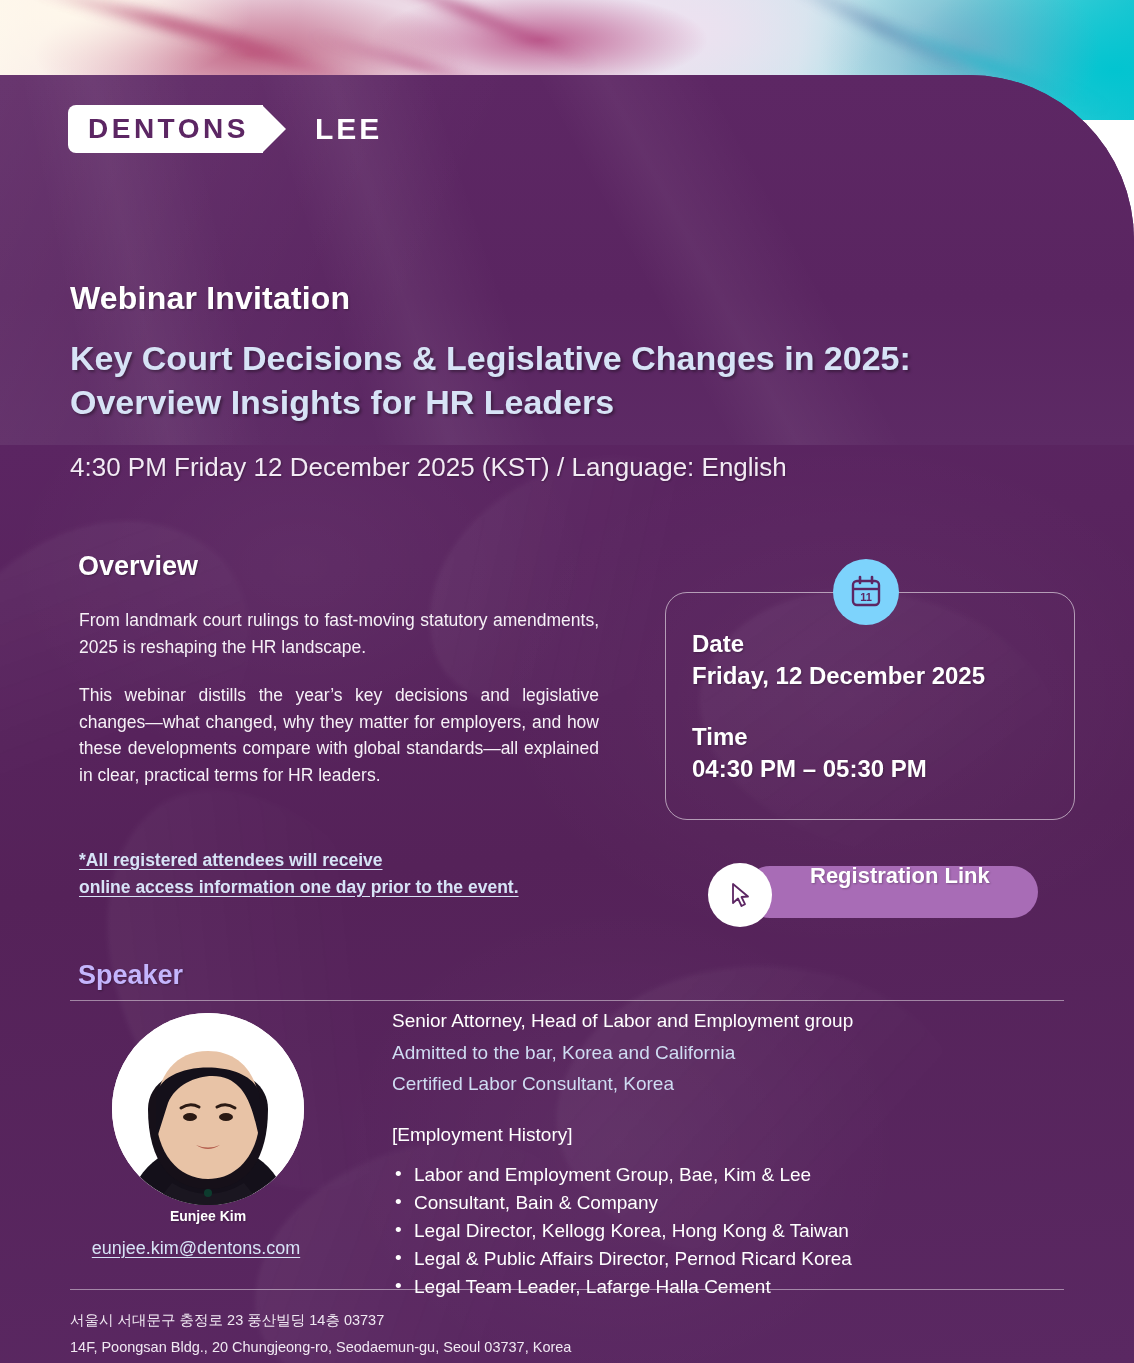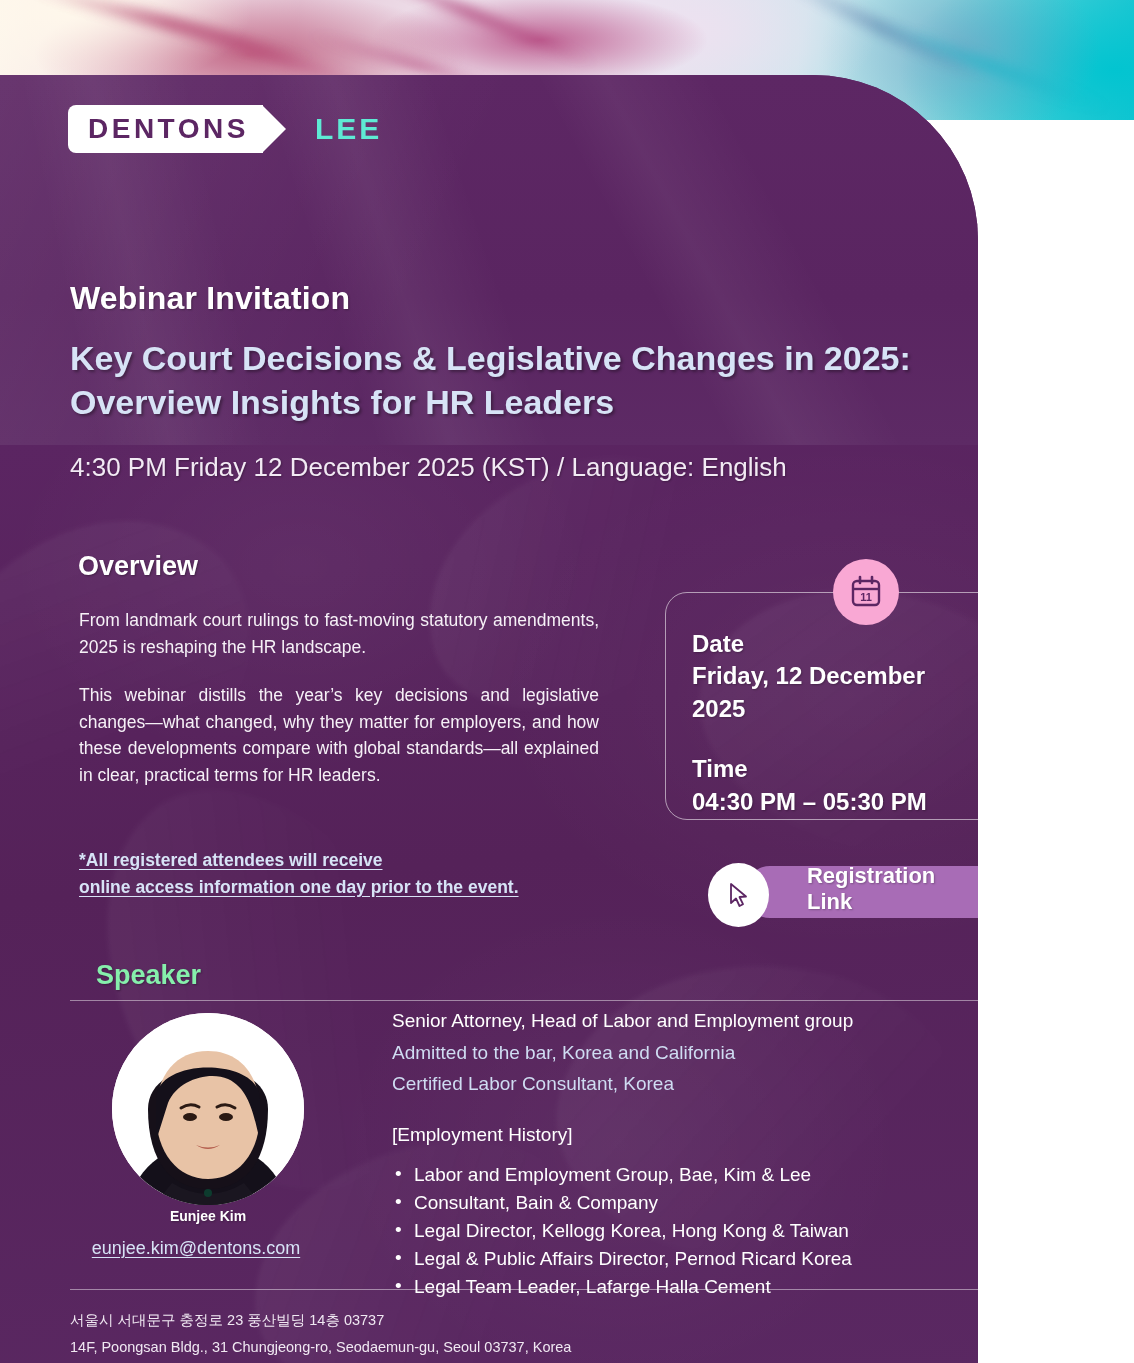--- a/index.html
+++ b/index.html
@@ -30,21 +30,21 @@
   }
   .s1 { top:18px; left:20px; width:300px; height:12px; background:linear-gradient(90deg,rgba(190,90,120,0),rgba(170,50,95,.85),rgba(190,90,120,0)); transform:rotate(14deg); }
   .s2 { top:44px; left:90px; width:320px; height:9px; background:linear-gradient(90deg,rgba(200,120,150,0),rgba(180,60,110,.8),rgba(200,120,150,0)); transform:rotate(18deg); }
   .s3 { top:8px;  left:330px; width:280px; height:10px; background:linear-gradient(90deg,rgba(210,140,170,0),rgba(160,30,95,.85),rgba(210,140,170,0)); transform:rotate(22deg); }
   .s4 { top:62px; left:300px; width:240px; height:8px;  background:linear-gradient(90deg,rgba(200,100,140,0),rgba(165,35,100,.75),rgba(200,100,140,0)); transform:rotate(16deg); }
   .s5 { top:20px; left:760px; width:240px; height:14px; background:linear-gradient(90deg,rgba(130,160,200,0),rgba(70,100,155,.55),rgba(130,160,200,0)); transform:rotate(26deg); }
   .s6 { top:60px; left:860px; width:260px; height:12px; background:linear-gradient(90deg,rgba(120,200,220,0),rgba(20,180,200,.75),rgba(120,200,220,0)); transform:rotate(20deg); }
 
   
   .panel {
-    position:absolute; top:75px; left:0; width:978px; height:1288px;
+    position:absolute; top:75px; left:0; width:1134px; height:1288px;
     border-top-right-radius:165px;
     overflow:hidden;
     background:#5c2663;
   }
   .panel-header {
     position:absolute; top:0; left:0; width:1134px; height:370px;
     background:
       linear-gradient(115deg, rgba(255,255,255,.07) 0%, rgba(255,255,255,0) 40%),
       linear-gradient(180deg,#5d2764 0%, #5a2561 60%, #5d2a65 100%);
   }
@@ -86,21 +86,21 @@
   }
   .logo-plate::after {
     content:""; position:absolute; right:-23px; top:0;
     border-top:24px solid transparent; border-bottom:24px solid transparent;
     border-left:24px solid #ffffff;
   }
   .logo-dentons {
     color:#5c2663; font-size:28px; font-weight:bold; letter-spacing:3.5px;
   }
   .logo-lee {
-    color:#5eead4; font-size:30px; font-weight:bold; letter-spacing:3px;
+    color:#ffffff; font-size:30px; font-weight:bold; letter-spacing:3px;
     margin-left:52px;
   }
 
   
   .kicker {
     position:absolute; top:205px; left:70px;
     font-size:32px; font-weight:bold; color:#ffffff; letter-spacing:.2px;
     text-shadow:1px 1px 2px rgba(0,0,0,.30);
   }
   .headline {
@@ -131,21 +131,21 @@
   }
   .note span { text-decoration:underline; text-underline-offset:3px; display:inline-block; }
 
   
   .date-card {
     position:absolute; top:517px; left:665px; width:410px; height:228px;
     border:1.5px solid rgba(255,255,255,.55); border-radius:22px;
   }
   .cal-badge {
     position:absolute; top:484px; left:833px; width:66px; height:66px;
-    border-radius:50%; background:#f9a8d4;
+    border-radius:50%; background:#7dd3fc;
     display:flex; align-items:center; justify-content:center;
   }
   .date-text {
     position:absolute; top:553px; left:692px;
     font-size:24px; font-weight:bold; color:#ffffff; line-height:1.35;
     text-shadow:1px 1px 2px rgba(0,0,0,.25);
   }
   .date-text .gap { display:block; height:28px; }
 
   
@@ -159,22 +159,22 @@
     background:#ffffff; display:flex; align-items:center; justify-content:center; z-index:2;
   }
   .reg-label {
     position:relative; z-index:2; margin-left:38px;
     font-size:22px; font-weight:bold; color:#ffffff;
     text-shadow:1px 1px 2px rgba(0,0,0,.25);
   }
 
   
   .speaker-title {
-    position:absolute; top:885px; left:96px;
-    font-size:27px; font-weight:bold; color:#86efac;
+    position:absolute; top:885px; left:78px;
+    font-size:27px; font-weight:bold; color:#c4b5fd;
     text-shadow:1px 1px 2px rgba(0,0,0,.3);
   }
   .divider-top {
     position:absolute; top:925px; left:70px; width:994px; height:1px;
     background:rgba(255,255,255,.45);
   }
   .avatar {
     position:absolute; top:938px; left:112px; width:192px; height:192px;
     border-radius:50%; background:#ffffff; overflow:hidden;
   }
@@ -321,19 +321,19 @@
           <li>Legal Director, Kellogg Korea, Hong Kong &amp; Taiwan</li>
           <li>Legal &amp; Public Affairs Director, Pernod Ricard Korea</li>
           <li>Legal Team Leader, Lafarge Halla Cement</li>
         </ul>
       </div>
 
       <div class="divider-bottom"></div>
 
       <div class="footer">
         <div class="f-line">서울시 서대문구 충정로 23 풍산빌딩 14층 03737</div>
-        <div class="f-line">14F, Poongsan Bldg., 31 Chungjeong-ro, Seodaemun-gu, Seoul 03737, Korea</div>
+        <div class="f-line">14F, Poongsan Bldg., 20 Chungjeong-ro, Seodaemun-gu, Seoul 03737, Korea</div>
 
       </div>
 
     </div>
   </div>
 </div>
 
 </body></html>

